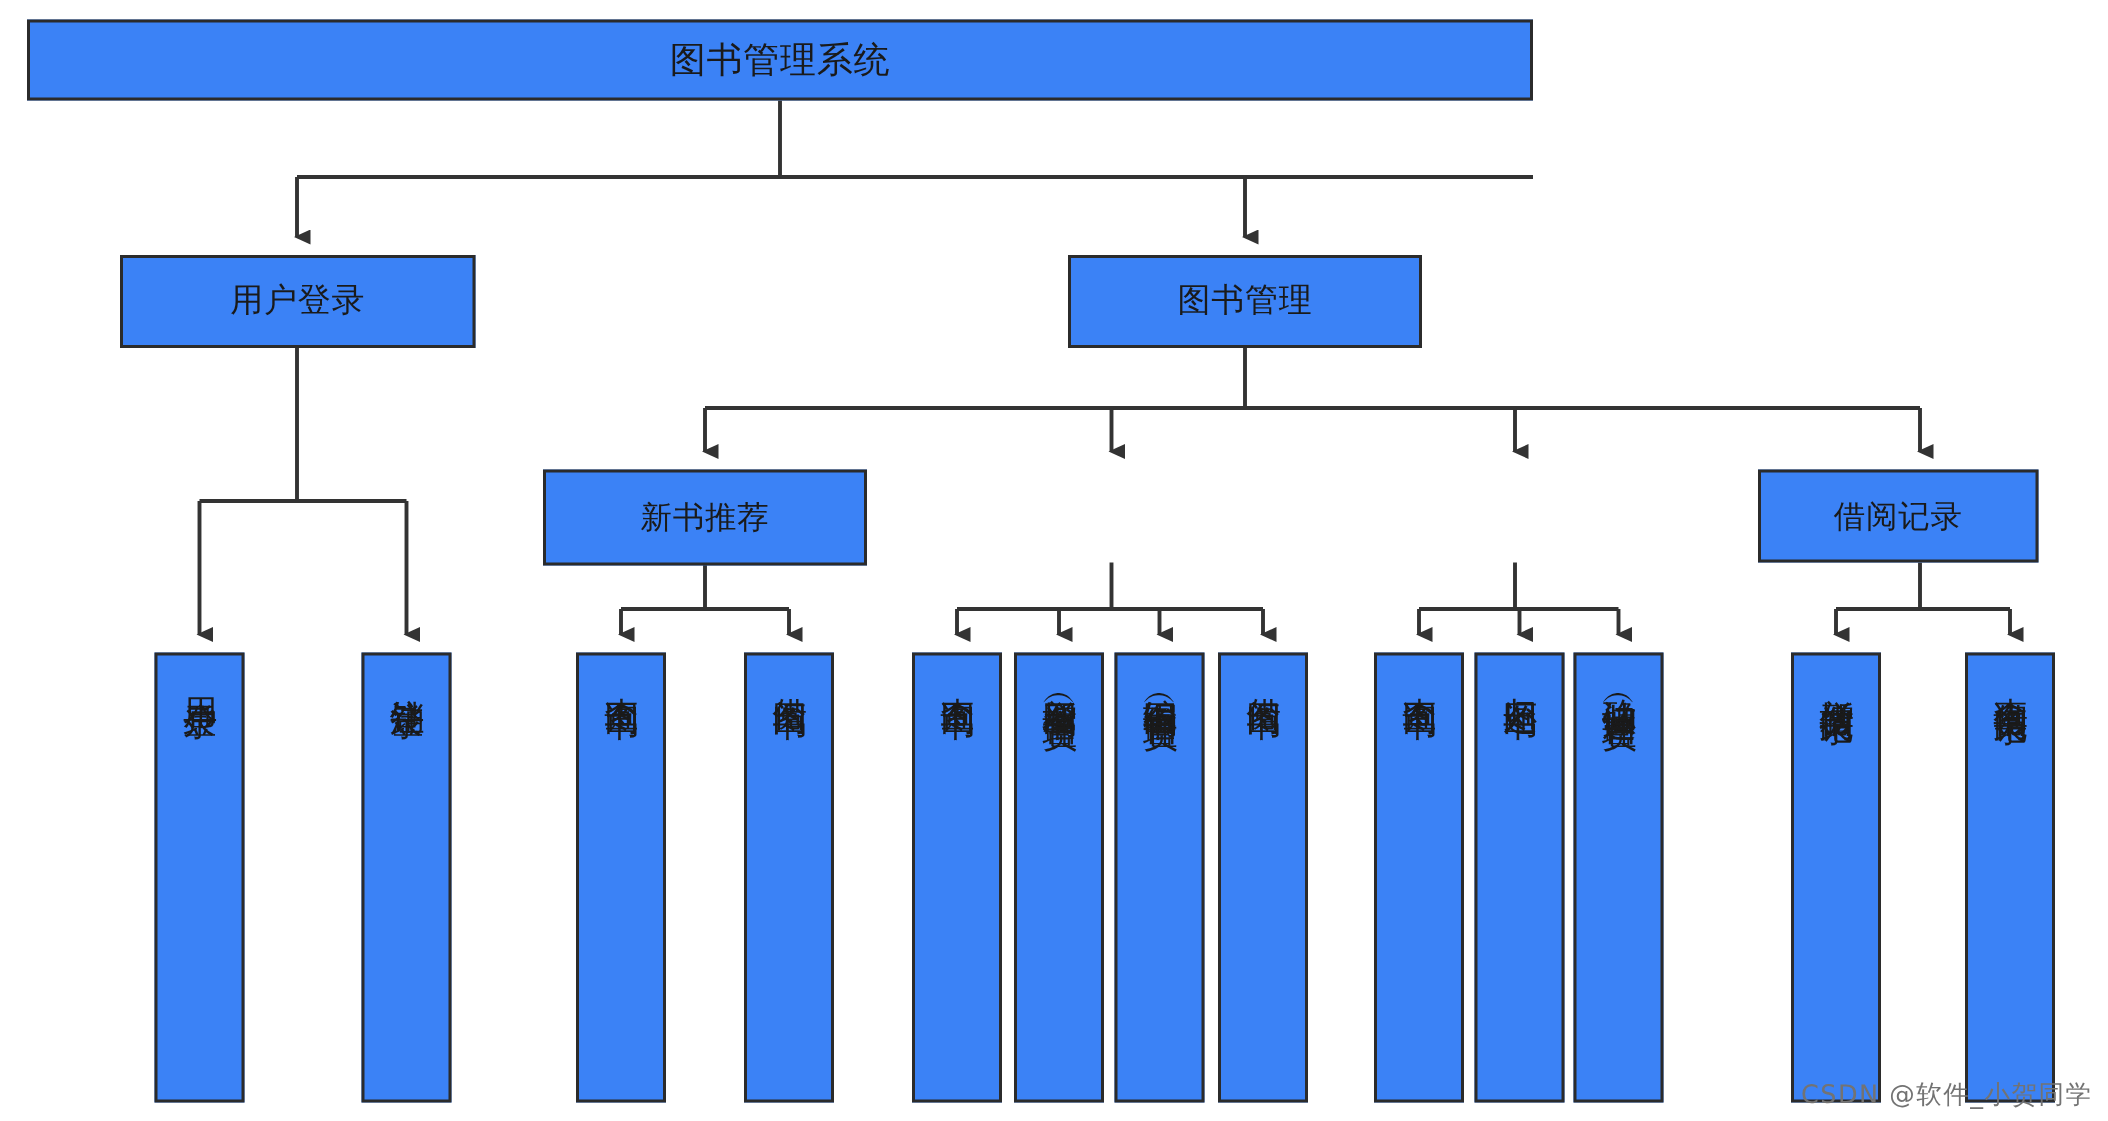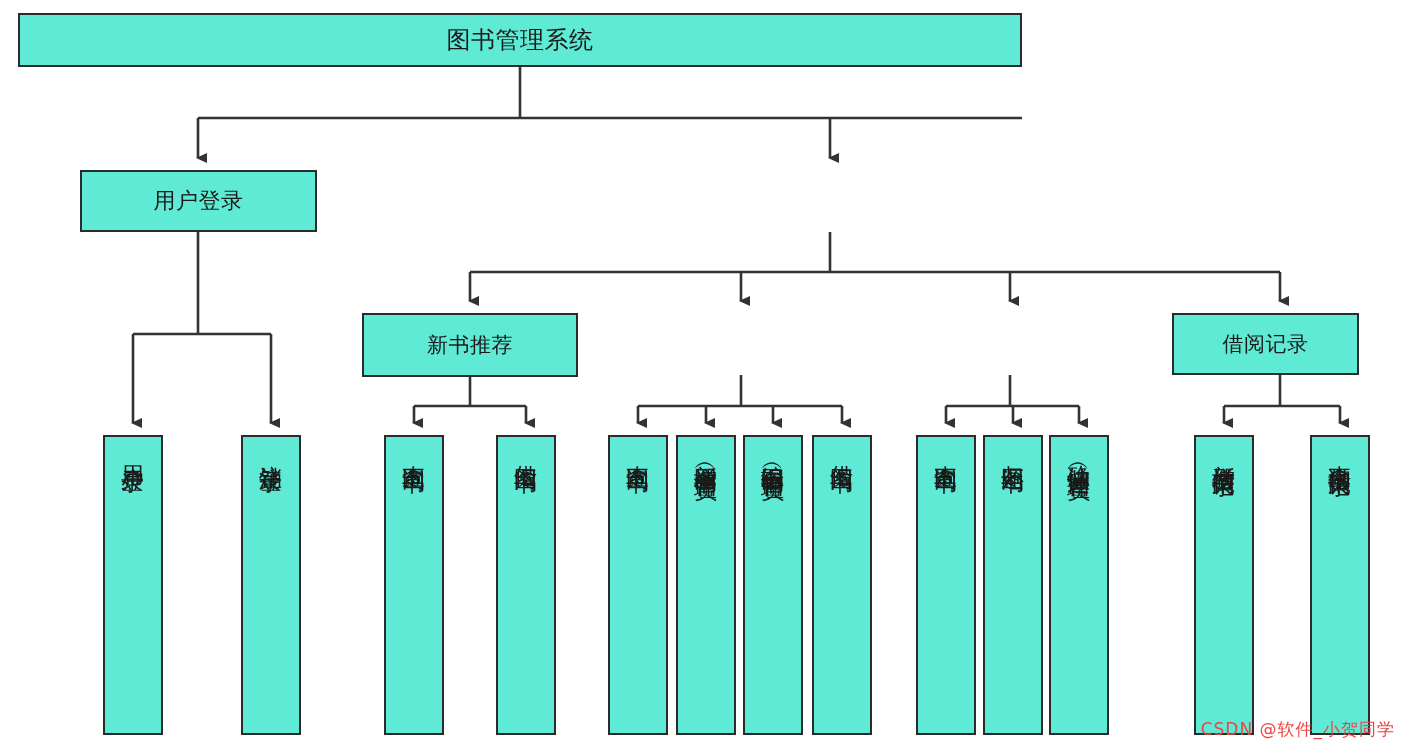--- a/index.html
+++ b/index.html
@@ -10,21 +10,21 @@
     font-family:"DejaVu Sans","Liberation Sans",sans-serif;
     overflow:hidden;
     position:relative;
   }
   #diagram-root{position:relative;width:1405px;height:747px;}
   svg#connectors{position:absolute;left:0;top:0;width:1405px;height:747px;pointer-events:none;}
 
   .node{
     position:absolute;
     box-sizing:border-box;
-    background:#5eead4;
+    background:#3b82f6;
     border:2px solid #2b2b2b;
     display:flex;
     align-items:center;
     justify-content:center;
     color:#1a1a1a;
   }
   .node.h-node{ }
   .node .label{
     display:block;
     text-align:center;
@@ -51,21 +51,21 @@
     white-space:nowrap;
     height:auto;
     max-height:278px;
   }
 
   #watermark{
     position:absolute;
     right:10px;
     bottom:6px;
     font-size:17px;
-    color:#ef4444;
+    color:#737373;
     letter-spacing:1px;
     white-space:nowrap;
     font-family:"DejaVu Sans","Liberation Sans",sans-serif;
   }
 </style>
 </head>
 <body>
 
 <div id="diagram-root">
 
@@ -122,20 +122,23 @@
   </svg>
 
   <div class="node h-node lvl0" style="left:18px;top:13px;width:1004px;height:54px;">
     <span class="label">图书管理系统</span>
   </div>
 
   <div class="node h-node lvl1" style="left:80px;top:170px;width:237px;height:62px;">
     <span class="label">用户登录</span>
   </div>
 
+  <div class="node h-node lvl1" style="left:712px;top:170px;width:236px;height:62px;">
+    <span class="label">图书管理</span>
+  </div>
 
   <div class="node h-node lvl2" style="left:362px;top:313px;width:216px;height:64px;">
     <span class="label">新书推荐</span>
   </div>
 
 
 
   <div class="node h-node lvl2" style="left:1172px;top:313px;width:187px;height:62px;">
     <span class="label">借阅记录</span>
   </div>

